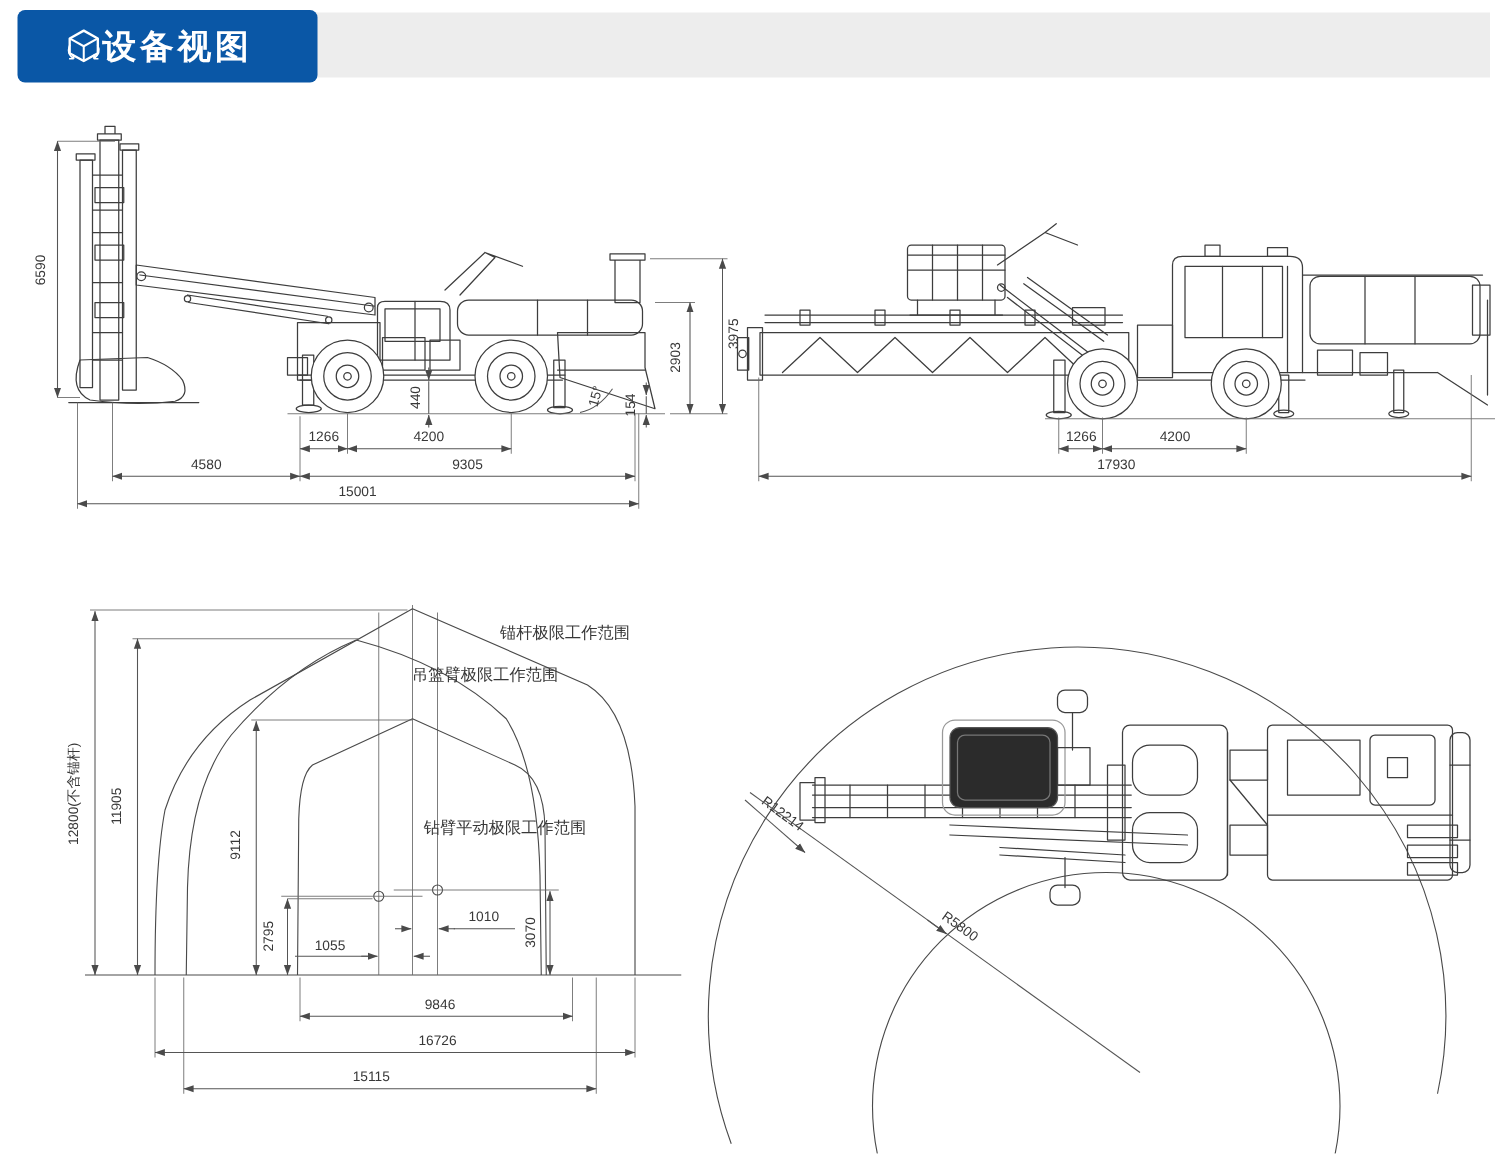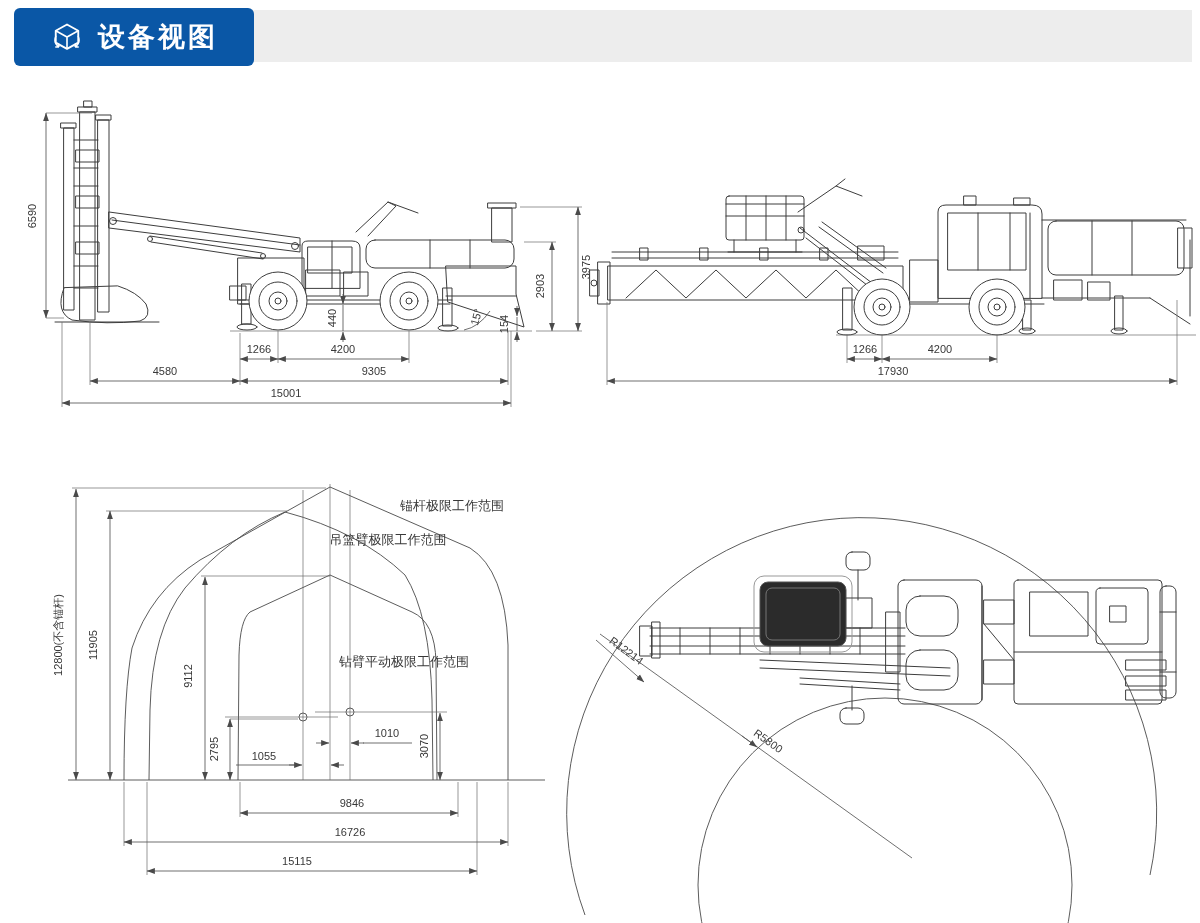--- a/index.html
+++ b/index.html
@@ -1,21 +1,21 @@
 <!DOCTYPE html>
 <html><head>
 <meta charset="utf-8">
 <style>
   html,body{margin:0;padding:0;background:#fff;}
   .page{position:relative;width:1200px;height:923px;background:#ffffff;overflow:hidden;
         font-family:"Liberation Sans", sans-serif;}
   .header-strip{position:absolute;left:250px;top:10px;width:942px;height:52px;background:#ededed;}
   .header-badge{position:absolute;left:14px;top:8px;width:240px;height:58px;background:#0a57a6;
         border-radius:6px;display:flex;align-items:center;justify-content:flex-start;padding-left:38px;box-sizing:border-box;}
-  .header-badge .ttl{color:#fff;font-size:27px;font-weight:bold;letter-spacing:3px;margin-left:16px;}
+  .header-badge .ttl{color:#fff;font-size:27px;font-weight:bold;letter-spacing:3px;}
   svg.canvas{position:absolute;left:0;top:0;}
   .mach{stroke:#3d3d3d;stroke-width:1;fill:none;stroke-linejoin:round;stroke-linecap:round;}
   .machf{stroke:#3d3d3d;stroke-width:1;fill:#ffffff;}
   .env{stroke:#4a4a4a;stroke-width:0.9;fill:none;}
   .dim{stroke:#555;stroke-width:0.85;fill:none;}
   .ext{stroke:#6a6a6a;stroke-width:0.7;fill:none;}
   .dimtxt{fill:#383838;font-size:11px;text-anchor:middle;font-family:"Liberation Sans", sans-serif;}
   .cjk{fill:#383838;font-size:13px;text-anchor:middle;font-family:"Liberation Serif", serif;}
 </style>
 </head>

